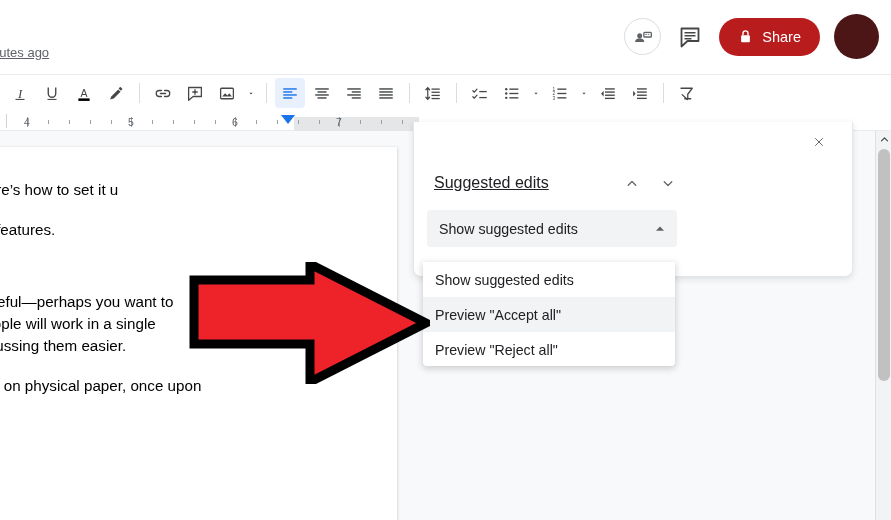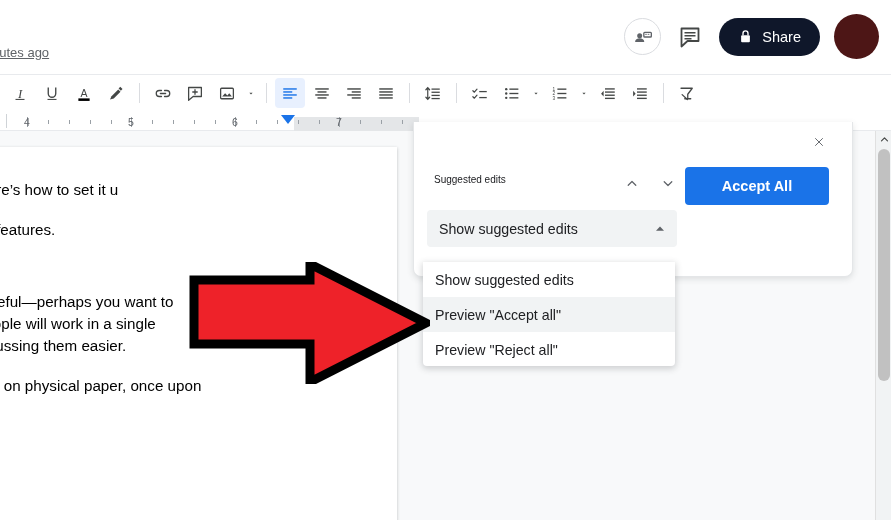--- a/index.html
+++ b/index.html
@@ -37,21 +37,21 @@
     border: 1px solid #dadce0; background: #fff;
     display: flex; align-items: center; justify-content: center;
   }
   .comment-btn {
     width: 30px; height: 30px;
     display: flex; align-items: center; justify-content: center;
     background: transparent; border: none;
   }
   .share-btn {
     height: 38px; padding: 0 19px;
-    background: #0f172a; color: #fff;
+    background: #b91c1c; color: #fff;
     border: none; border-radius: 19px;
     display: flex; align-items: center; gap: 9px;
     font-size: 14.5px; font-weight: 500;
     font-family: "Liberation Sans", sans-serif;
     cursor: pointer;
   }
   .avatar {
     width: 45px; height: 45px; border-radius: 50%;
     background: #4d1616;
   }
@@ -185,21 +185,21 @@
     border-radius: 0 0 8px 8px;
     box-shadow: 0 2px 6px rgba(60,64,67,.15);
   }
   .se-close {
     position: absolute; right: 21px; top: 8px;
     width: 24px; height: 24px; border: none; background: transparent;
     display: flex; align-items: center; justify-content: center; cursor: pointer;
   }
   .se-title {
     position: absolute; left: 20px; top: 52px;
-    font-size: 10px; color: #202124;
+    font-size: 16px; color: #202124; text-decoration: underline;
   }
   .se-nav {
     position: absolute; left: 205px; top: 48px;
     display: flex; align-items: center; gap: 10px;
   }
   .se-nav-btn {
     width: 26px; height: 26px; border: none; background: transparent;
     display: flex; align-items: center; justify-content: center; cursor: pointer;
   }
   .se-select {
@@ -591,21 +591,20 @@
       </button>
     </div>
 
     <div class="se-select">
       <span class="se-select-label">Show suggested edits</span>
       <svg width="10" height="10" viewBox="0 0 10 10">
         <path d="M1 6.8h8L5 2.4z" fill="#5f6368"></path>
       </svg>
     </div>
 
-    <button class="se-accept">Accept All</button>
   </div>
 
   <div class="se-menu">
     <div class="se-menu-item">Show suggested edits</div>
     <div class="se-menu-item selected">Preview "Accept all"</div>
     <div class="se-menu-item">Preview "Reject all"</div>
   </div>
 
   <svg class="red-arrow" viewBox="0 0 242 122">
     <polygon points="6,18 122,18 122,2 238,61 122,120 122,82 6,82" fill="#ee2229" stroke="#000000" stroke-width="9" stroke-linejoin="miter"></polygon>

